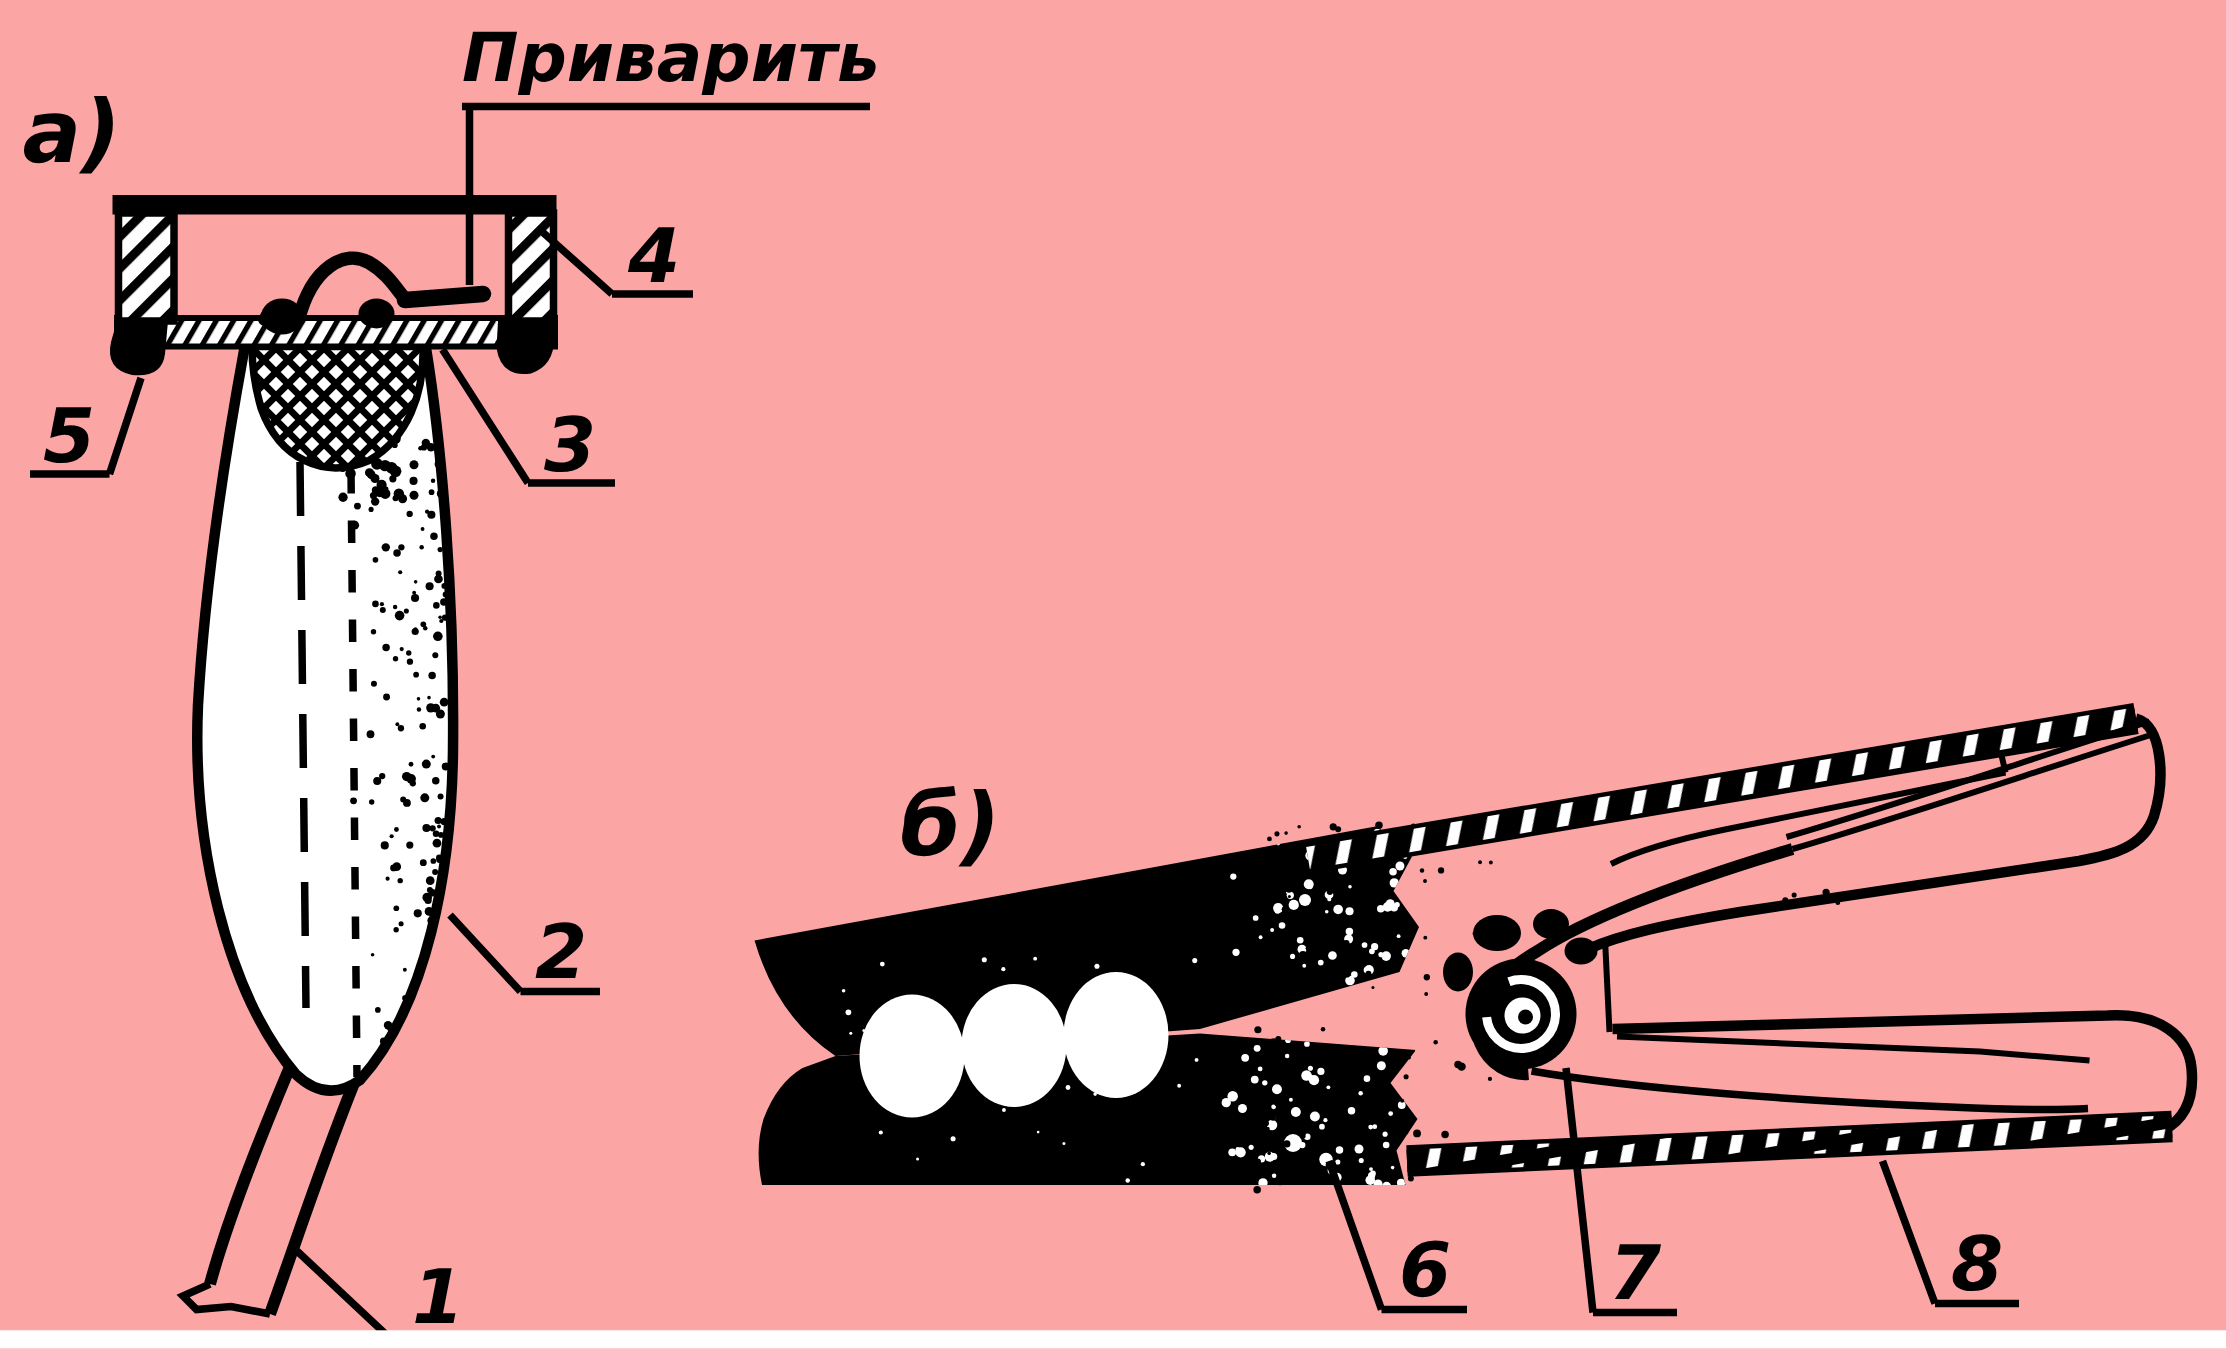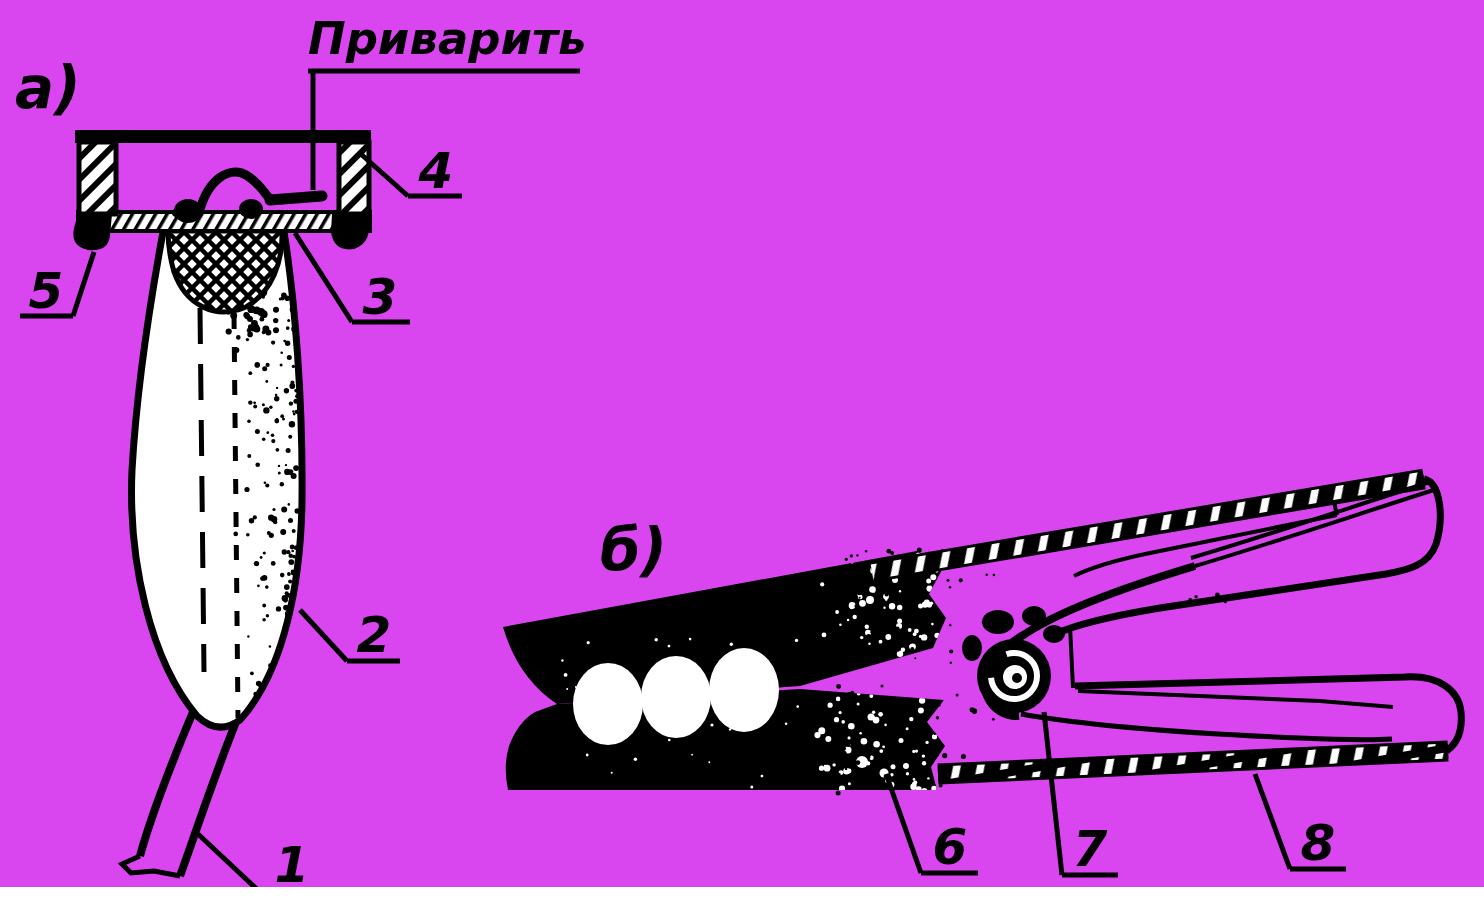--- a/index.html
+++ b/index.html
@@ -1,16 +1,16 @@
 <!DOCTYPE html>
 <html><head>
 <meta charset="utf-8">
 <style>
   html,body{margin:0;padding:0;background:#ffffff;}
-  .canvas{position:relative;width:1484px;height:887px;background:#d946ef;overflow:hidden;
+  .canvas{position:relative;width:1484px;height:887px;background:#fca5a5;overflow:hidden;
           font-family:"DejaVu Sans", sans-serif;}
   svg{display:block;}
   text{font-family:"DejaVu Sans", sans-serif;fill:#000;}
   .panel-label{font-size:58px;font-weight:bold;font-style:italic;}
   .weld-note{font-size:45px;font-weight:bold;font-style:italic;}
   .callout-num{font-size:50px;font-weight:bold;font-style:italic;text-anchor:middle;}
 </style>
 </head>
 <body>
 

